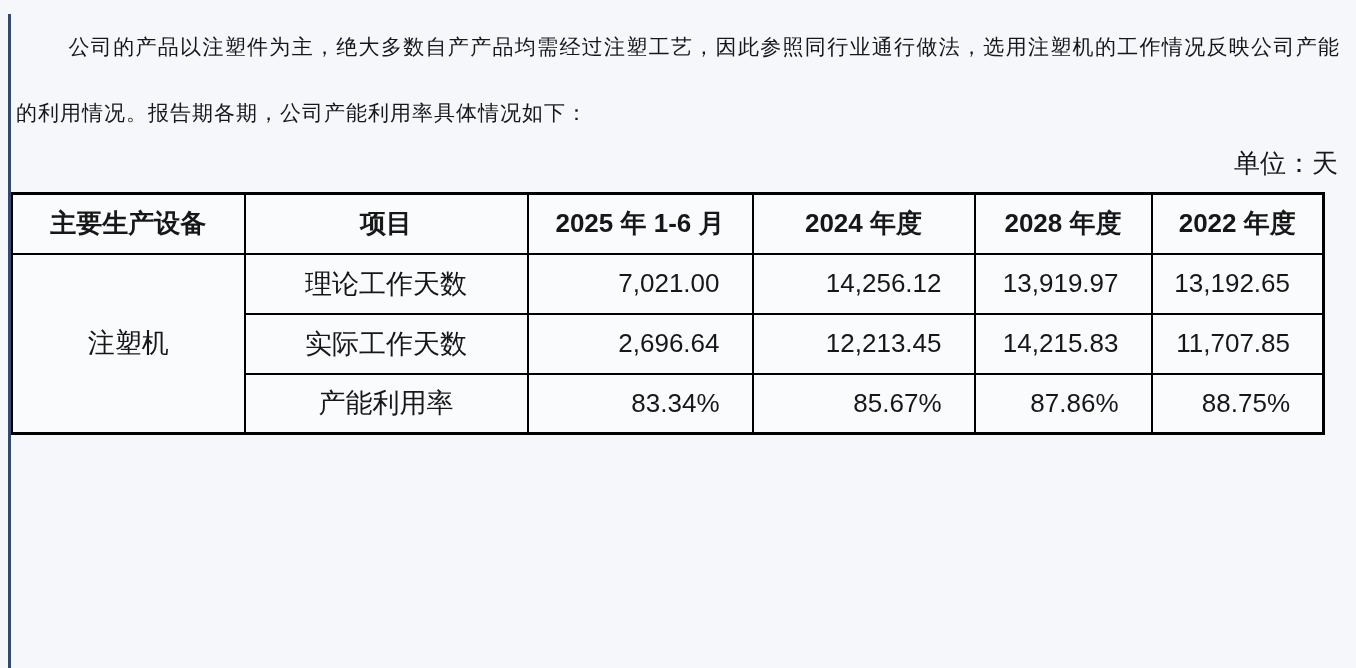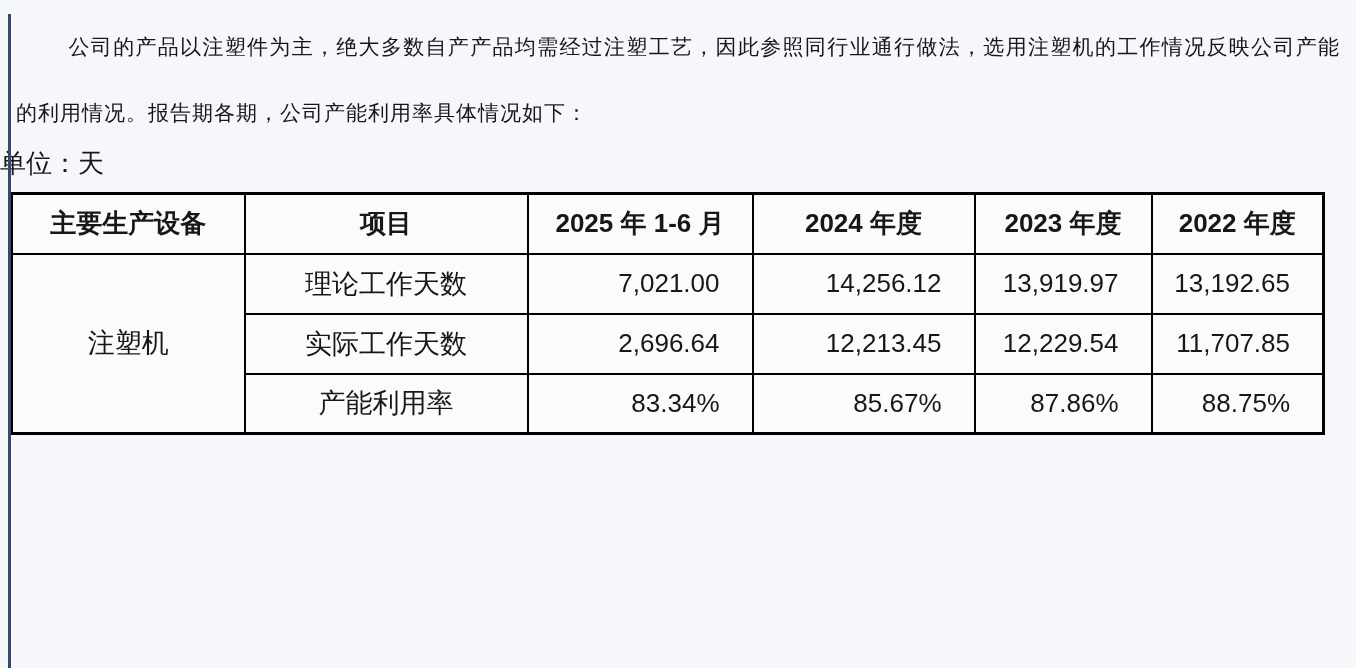--- a/index.html
+++ b/index.html
@@ -18,20 +18,21 @@
   .intro {
     margin: 14px 16px 0 16px;
     font-size: 21px;
     line-height: 66px;
     text-align: justify;
     text-indent: 2.5em;
     letter-spacing: 1px;
   }
   .unit-label {
     margin: 2px 18px 12px 0;
+    text-align: right;
     font-size: 26px;
     line-height: 32px;
   }
   table.cap-table {
     border-collapse: collapse;
     margin: 6px 22px 0 10px;
     width: 1312px;
     table-layout: fixed;
     border: 3px solid #000;
     background: #fafbfc;
@@ -91,38 +92,38 @@
       <col class="col-2024">
         <col class="col-2023">
         <col class="col-2022">
     </colgroup>
     <thead>
       <tr>
         <th>主要生产设备</th>
         <th>项目</th>
         <th>2025 年 1-6 月</th>
         <th>2024 年度</th>
-        <th>2023 年度</th>
+        <th>2028 年度</th>
         <th>2022 年度</th>
       </tr>
     </thead>
     <tbody>
       <tr>
         <td class="equip-cell" rowspan="3">注塑机</td>
         <td class="item-cell">理论工作天数</td>
         <td class="num-cell">7,021.00</td>
         <td class="num-cell">14,256.12</td>
         <td class="num-cell">13,919.97</td>
         <td class="num-cell">13,192.65</td>
       </tr>
       <tr>
         <td class="item-cell">实际工作天数</td>
         <td class="num-cell">2,696.64</td>
         <td class="num-cell">12,213.45</td>
-        <td class="num-cell">12,229.54</td>
+        <td class="num-cell">14,215.83</td>
         <td class="num-cell">11,707.85</td>
       </tr>
       <tr>
         <td class="item-cell">产能利用率</td>
         <td class="num-cell">83.34%</td>
         <td class="num-cell">85.67%</td>
         <td class="num-cell">87.86%</td>
         <td class="num-cell">88.75%</td>
       </tr>
     </tbody>

